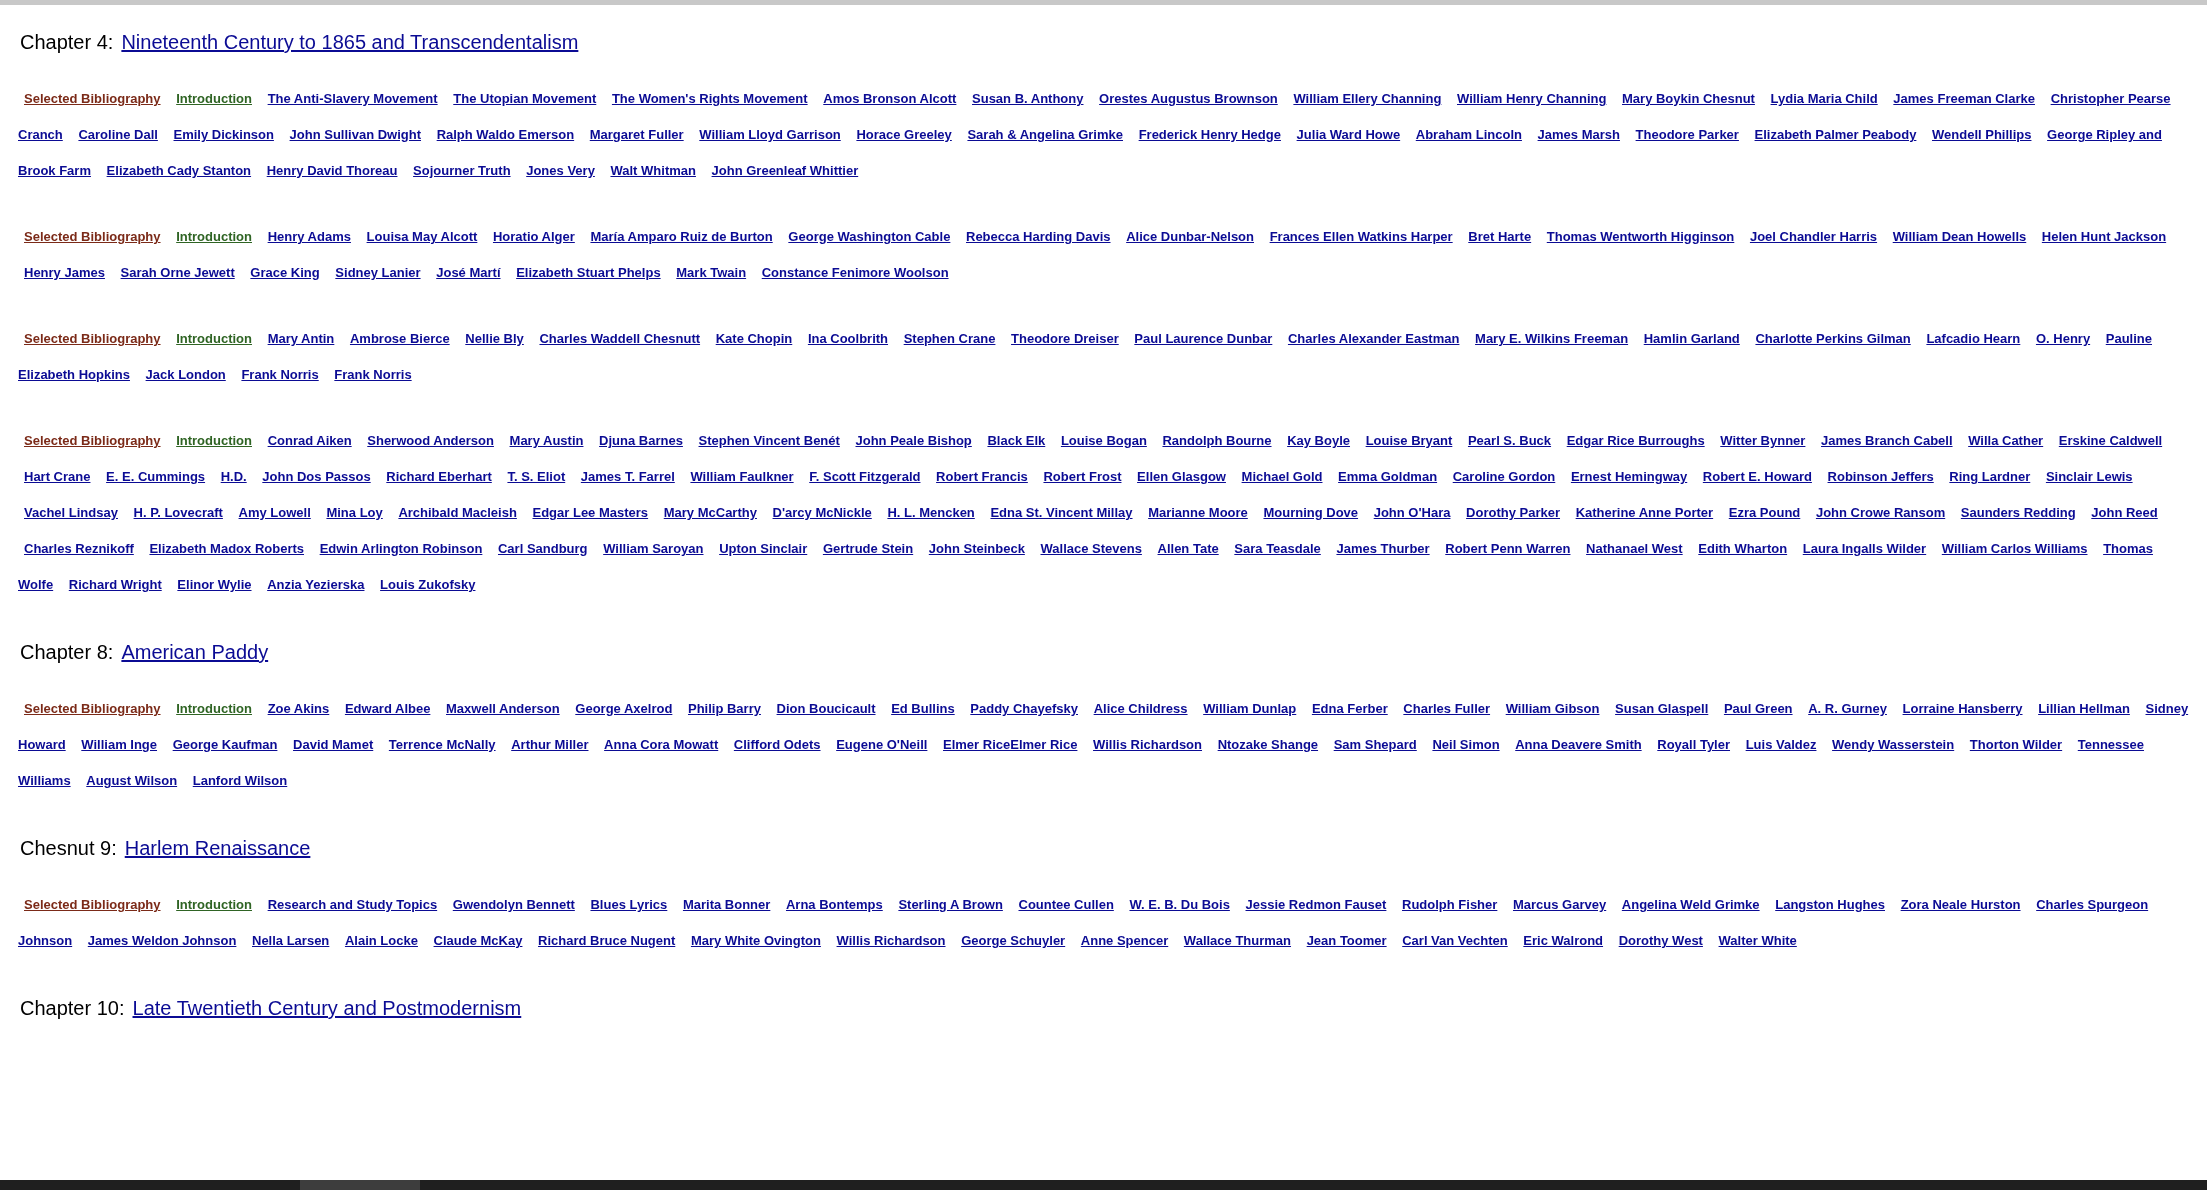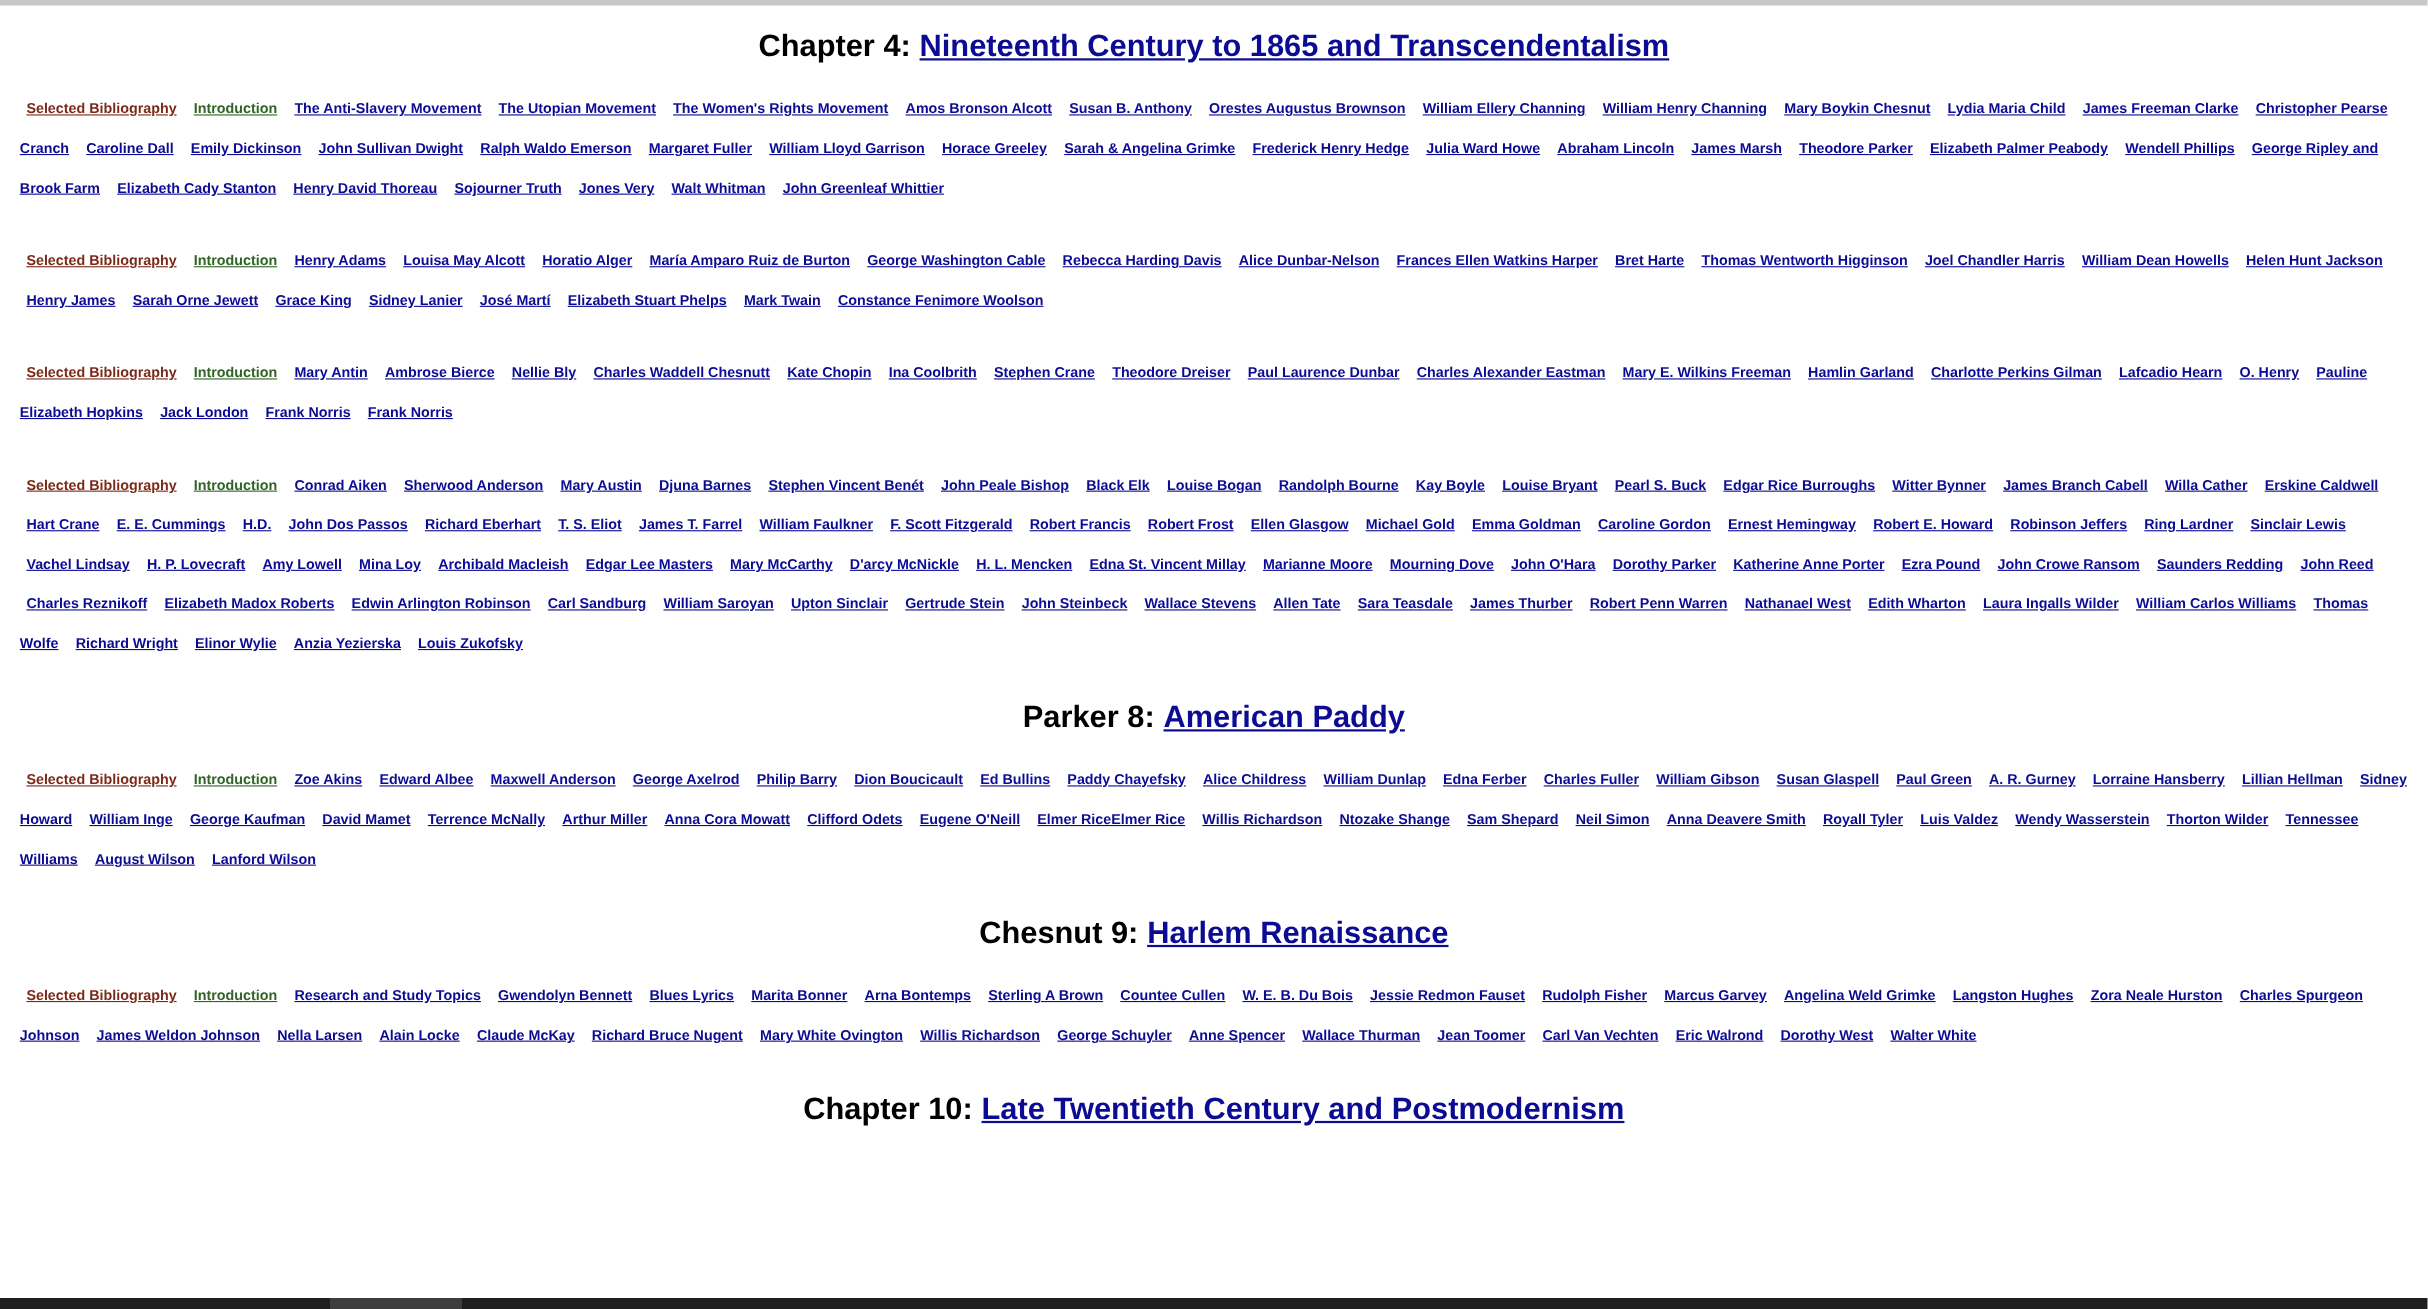--- a/index.html
+++ b/index.html
@@ -9,26 +9,26 @@
     font-weight: bold;
     position: relative;
   }
   .top-edge {
     position: absolute; top: 0; left: 0; width: 100%; height: 5px;
     background: var(--top-strip, #c8c8c8);
   }
   main { padding-top: 23px; }
   section.chapter { }
   h2.chapter-heading {
-    text-align: center;
-    font-size: 28px;
+    text-align: left;
+    font-size: 20px;
     line-height: 38px;
     color: var(--heading-color, #000);
     margin: 0 20px 20px 20px;
-    font-weight: bold;
+    font-weight: normal;
   }
   h2 .chapter-label { color: var(--heading-color, #000); margin-right: 8px; }
   h2 a.chapter-title-link {
     color: var(--link-color, #0b0b94);
     text-decoration: underline;
     cursor: pointer;
   }
   p.chapter-links {
     text-align: left;
     font-size: 13px;
@@ -73,21 +73,21 @@
   <section class="chapter">
     <p class="chapter-links"><a class="special-bib">Selected Bibliography</a> <a class="special-intro">Introduction</a> <a>Mary Antin</a> <a>Ambrose Bierce</a> <a>Nellie Bly</a> <a>Charles Waddell Chesnutt</a> <a>Kate Chopin</a> <a>Ina Coolbrith</a> <a>Stephen Crane</a> <a>Theodore Dreiser</a> <a>Paul Laurence Dunbar</a> <a>Charles Alexander Eastman</a> <a>Mary E. Wilkins Freeman</a> <a>Hamlin Garland</a> <a>Charlotte Perkins Gilman</a> <a>Lafcadio Hearn</a> <a>O. Henry</a> <a>Pauline Elizabeth Hopkins</a> <a>Jack London</a> <a>Frank Norris</a> <a>Frank Norris</a> </p>
   </section>
 
   <section class="chapter">
     <p class="chapter-links"><a class="special-bib">Selected Bibliography</a> <a class="special-intro">Introduction</a> <a>Conrad Aiken</a> <a>Sherwood Anderson</a> <a>Mary Austin</a> <a>Djuna Barnes</a> <a>Stephen Vincent Benét</a> <a>John Peale Bishop</a> <a>Black Elk</a> <a>Louise Bogan</a> <a>Randolph Bourne</a> <a>Kay Boyle</a> <a>Louise Bryant</a> <a>Pearl S. Buck</a> <a>Edgar Rice Burroughs</a> <a>Witter Bynner</a> <a>James Branch Cabell</a> <a>Willa Cather</a> <a>Erskine Caldwell</a> <a>Hart Crane</a> <a>E. E. Cummings</a> <a>H.D.</a> <a>John Dos Passos</a> <a>Richard Eberhart</a> <a>T. S. Eliot</a> <a>James T. Farrel</a> <a>William Faulkner</a> <a>F. Scott Fitzgerald</a> <a>Robert Francis</a> <a>Robert Frost</a> <a>Ellen Glasgow</a> <a>Michael Gold</a> <a>Emma Goldman</a> <a>Caroline Gordon</a> <a>Ernest Hemingway</a> <a>Robert E. Howard</a> <a>Robinson Jeffers</a> <a>Ring Lardner</a> <a>Sinclair Lewis</a> <a>Vachel Lindsay</a> <a>H. P. Lovecraft</a> <a>Amy Lowell</a> <a>Mina Loy</a> <a>Archibald Macleish</a> <a>Edgar Lee Masters</a> <a>Mary McCarthy</a> <a>D'arcy McNickle</a> <a>H. L. Mencken</a> <a>Edna St. Vincent Millay</a> <a>Marianne Moore</a> <a>Mourning Dove</a> <a>John O'Hara</a> <a>Dorothy Parker</a> <a>Katherine Anne Porter</a> <a>Ezra Pound</a> <a>John Crowe Ransom</a> <a>Saunders Redding</a> <a>John Reed</a> <a>Charles Reznikoff</a> <a>Elizabeth Madox Roberts</a> <a>Edwin Arlington Robinson</a> <a>Carl Sandburg</a> <a>William Saroyan</a> <a>Upton Sinclair</a> <a>Gertrude Stein</a> <a>John Steinbeck</a> <a>Wallace Stevens</a> <a>Allen Tate</a> <a>Sara Teasdale</a> <a>James Thurber</a> <a>Robert Penn Warren</a> <a>Nathanael West</a> <a>Edith Wharton</a> <a>Laura Ingalls Wilder</a> <a>William Carlos Williams</a> <a>Thomas Wolfe</a> <a>Richard Wright</a> <a>Elinor Wylie</a> <a>Anzia Yezierska</a> <a>Louis Zukofsky</a> </p>
   </section>
 
   <section class="chapter">
     <h2 class="chapter-heading">
-      <span class="chapter-label">Parker 8:</span><a class="chapter-title-link">American Paddy</a>
+      <span class="chapter-label">Chapter 8:</span><a class="chapter-title-link">American Paddy</a>
     </h2>
     <p class="chapter-links"><a class="special-bib">Selected Bibliography</a> <a class="special-intro">Introduction</a> <a>Zoe Akins</a> <a>Edward Albee</a> <a>Maxwell Anderson</a> <a>George Axelrod</a> <a>Philip Barry</a> <a>Dion Boucicault</a> <a>Ed Bullins</a> <a>Paddy Chayefsky</a> <a>Alice Childress</a> <a>William Dunlap</a> <a>Edna Ferber</a> <a>Charles Fuller</a> <a>William Gibson</a> <a>Susan Glaspell</a> <a>Paul Green</a> <a>A. R. Gurney</a> <a>Lorraine Hansberry</a> <a>Lillian Hellman</a> <a>Sidney Howard</a> <a>William Inge</a> <a>George Kaufman</a> <a>David Mamet</a> <a>Terrence McNally</a> <a>Arthur Miller</a> <a>Anna Cora Mowatt</a> <a>Clifford Odets</a> <a>Eugene O'Neill</a> <a>Elmer RiceElmer Rice</a> <a>Willis Richardson</a> <a>Ntozake Shange</a> <a>Sam Shepard</a> <a>Neil Simon</a> <a>Anna Deavere Smith</a> <a>Royall Tyler</a> <a>Luis Valdez</a> <a>Wendy Wasserstein</a> <a>Thorton Wilder</a> <a>Tennessee Williams</a> <a>August Wilson</a> <a>Lanford Wilson</a> </p>
   </section>
 
   <section class="chapter">
     <h2 class="chapter-heading">
       <span class="chapter-label">Chesnut 9:</span><a class="chapter-title-link">Harlem Renaissance</a>
     </h2>
     <p class="chapter-links"><a class="special-bib">Selected Bibliography</a> <a class="special-intro">Introduction</a> <a>Research and Study Topics</a> <a>Gwendolyn Bennett</a> <a>Blues Lyrics</a> <a>Marita Bonner</a> <a>Arna Bontemps</a> <a>Sterling A Brown</a> <a>Countee Cullen</a> <a>W. E. B. Du Bois</a> <a>Jessie Redmon Fauset</a> <a>Rudolph Fisher</a> <a>Marcus Garvey</a> <a>Angelina Weld Grimke</a> <a>Langston Hughes</a> <a>Zora Neale Hurston</a> <a>Charles Spurgeon Johnson</a> <a>James Weldon Johnson</a> <a>Nella Larsen</a> <a>Alain Locke</a> <a>Claude McKay</a> <a>Richard Bruce Nugent</a> <a>Mary White Ovington</a> <a>Willis Richardson</a> <a>George Schuyler</a> <a>Anne Spencer</a> <a>Wallace Thurman</a> <a>Jean Toomer</a> <a>Carl Van Vechten</a> <a>Eric Walrond</a> <a>Dorothy West</a> <a>Walter White</a> </p>
   </section>

